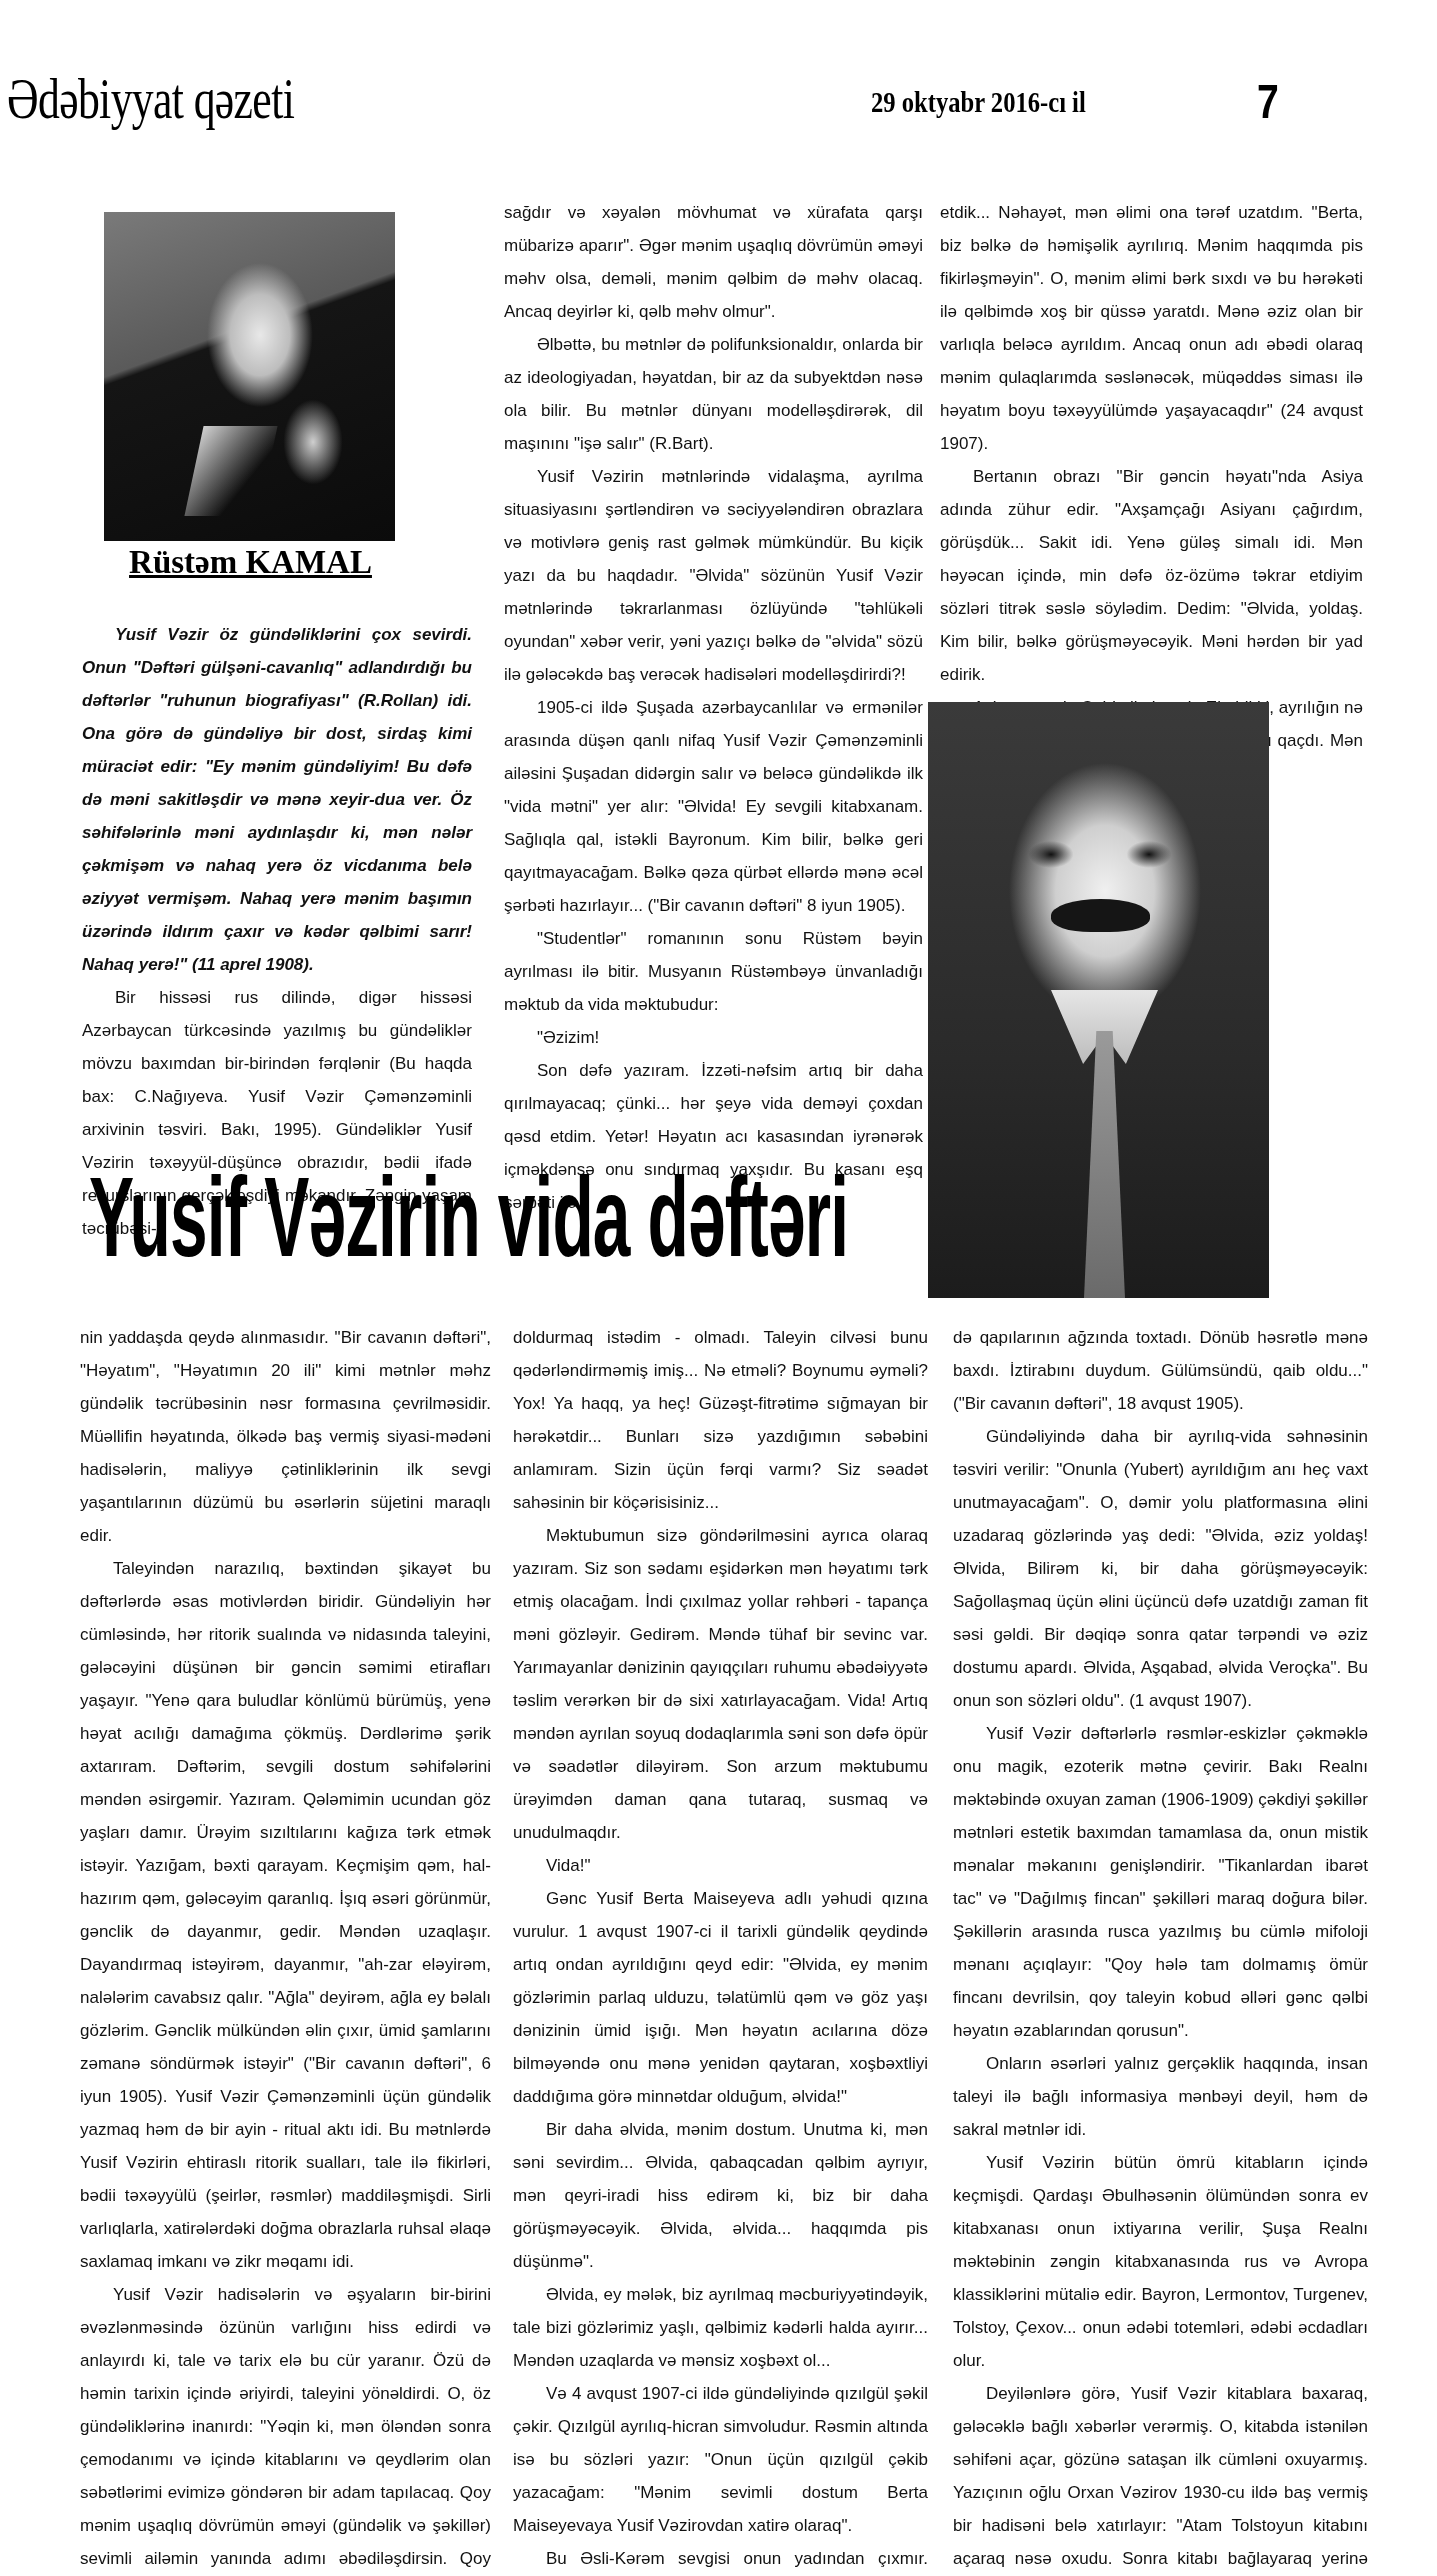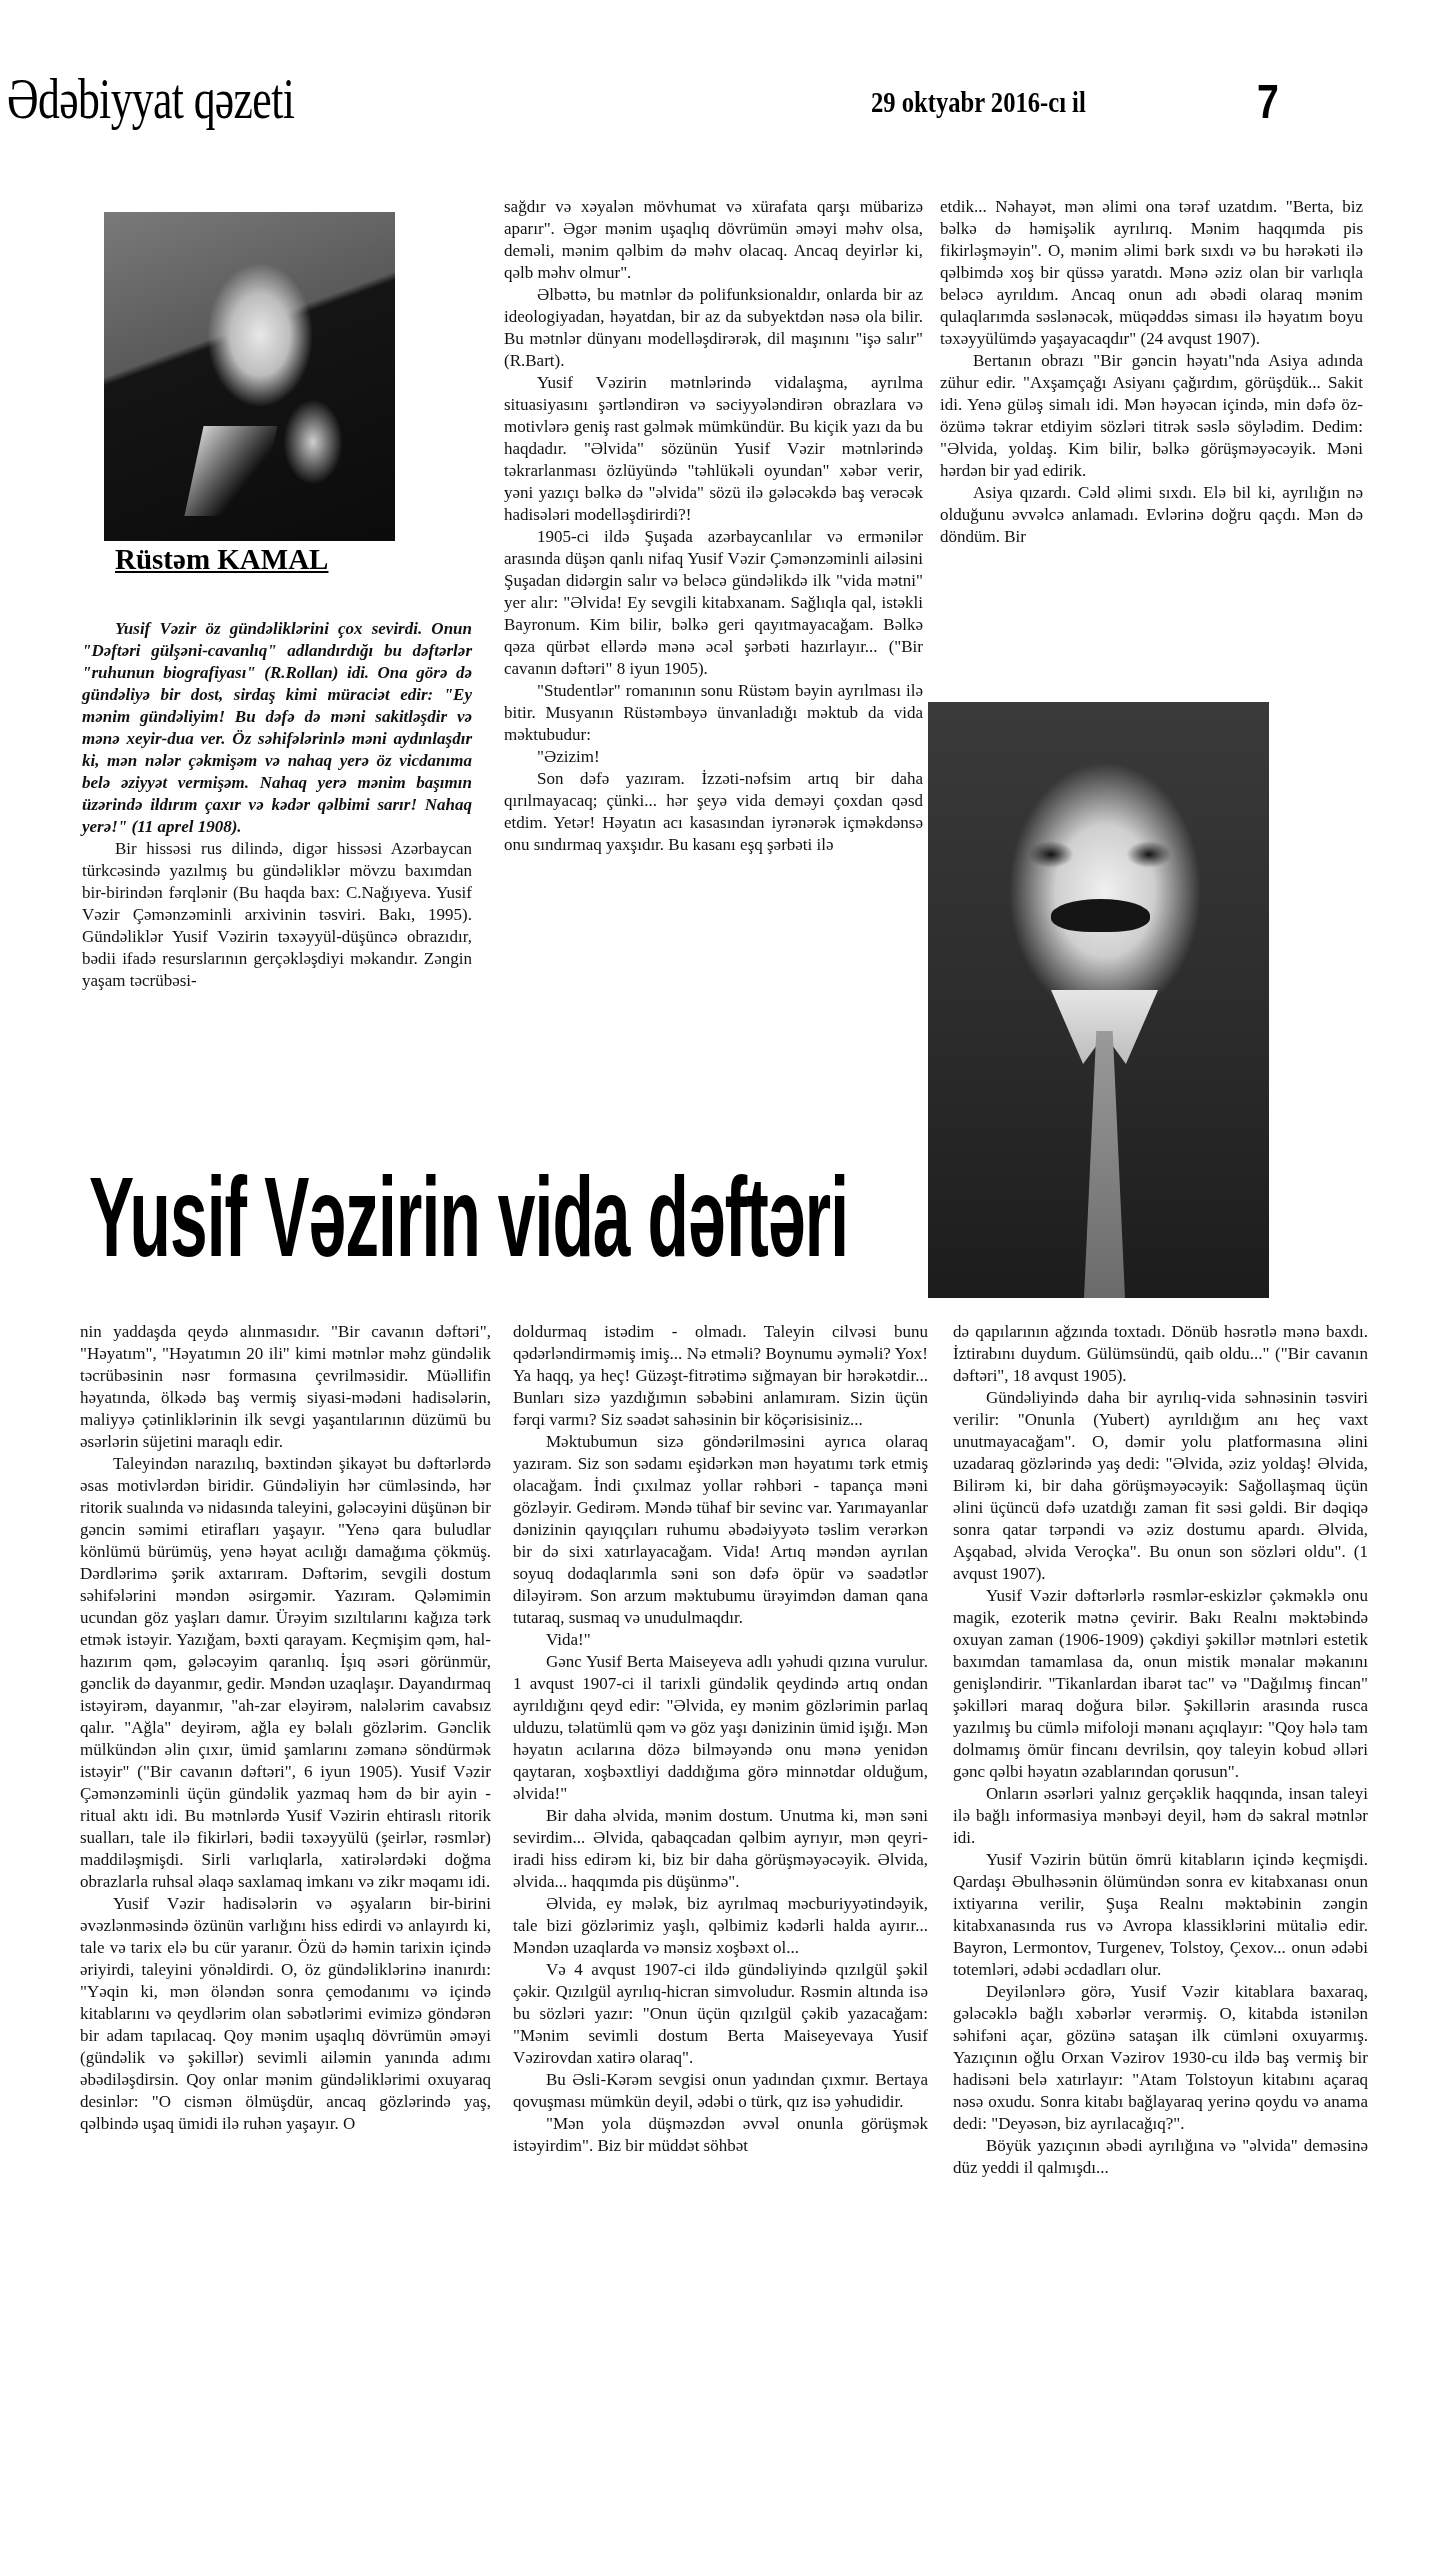--- a/index.html
+++ b/index.html
@@ -64,28 +64,28 @@
     position: absolute; left: 123px; top: 288px; width: 107px; height: 74px;
     background: linear-gradient(180deg, #e6e6e6, #bcbcbc);
     clip-path: polygon(0 0, 100% 0, 70% 100%, 50% 60%, 30% 100%);
   }
   .photo-subject .tie {
     position: absolute; left: 156px; top: 329px; width: 41px; height: 267px;
     background: linear-gradient(180deg, #9a9a9a, #6a6a6a);
     clip-path: polygon(30% 0, 70% 0, 100% 100%, 0 100%);
   }
   .byline {
-    position: absolute; left: 115px; top: 544px; width: 271px; text-align: left;
+    position: absolute; left: 115px; top: 544px; width: 271px; text-align: center;
     font-family: "Liberation Serif", serif; font-weight: bold;
-    font-size: 29px; line-height: 1.1; text-decoration: underline; color: #000;
+    font-size: 33px; line-height: 1.1; text-decoration: underline; color: #000;
   }
   .col {
     position: absolute;
-    font-family: Liberation Serif, serif;
-    font-size: 17px; line-height: 22px;
+    font-family: Liberation Sans, sans-serif;
+    font-size: 17px; line-height: 33px;
     text-align: justify; hyphens: manual;
   }
   .col p { margin: 0; text-indent: 33px; }
   .col p.noindent { text-indent: 0; }
   .intro { font-style: italic; font-weight: bold; }
   .col-top-left { left: 82px; top: 618px; width: 390px; }
   .col-top-mid  { left: 504px; top: 196px; width: 419px; }
   .col-top-right{ left: 932px; top: 196px; width: 423px; margin-left: 8px; }
   .col-bot-left { left: 80px; top: 1321px; width: 411px; }
   .col-bot-mid  { left: 513px; top: 1321px; width: 415px; }

